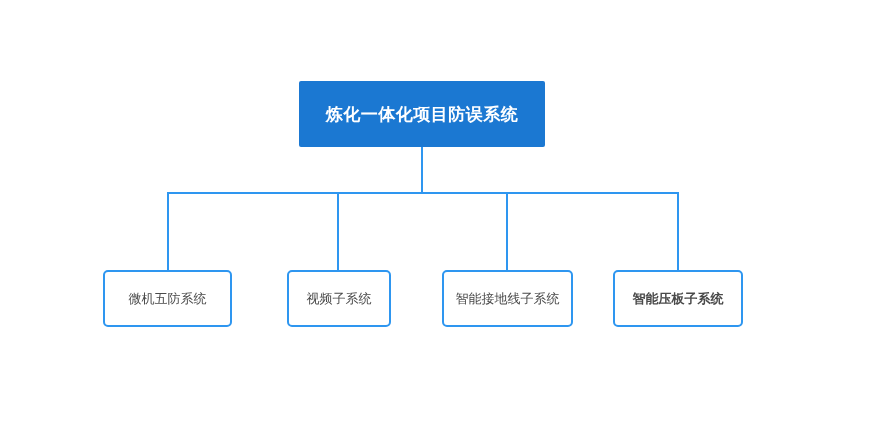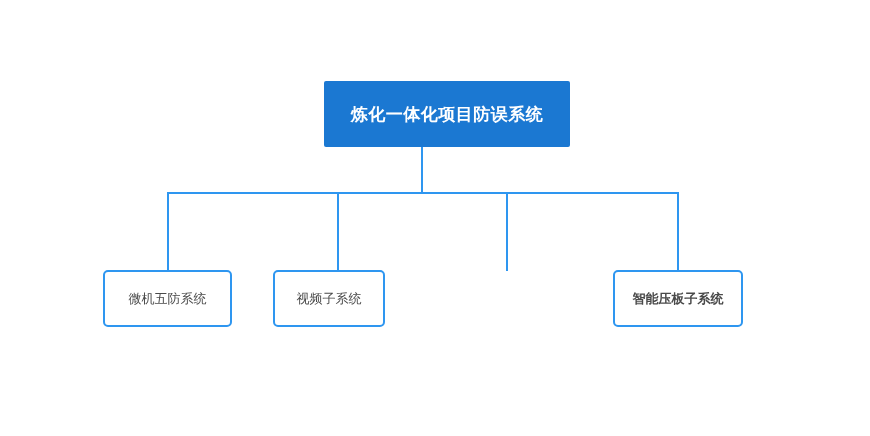--- a/index.html
+++ b/index.html
@@ -41,36 +41,35 @@
 
   .node-root {
     left: 299px; top: 81px;
     width: 246px; height: 66px;
     background: var(--root-fill);
     border-radius: 2px;
     color: var(--root-text);
     font-size: 17px;
     font-weight: bold;
     letter-spacing: 0.5px;
-    margin-left: 25px;
   }
 
   .node-child {
     top: 270px;
     height: 57px;
     background: var(--child-bg);
     border: 2px solid var(--child-border);
     border-radius: 5px;
     color: var(--child-text);
     font-size: 13px;
     align-items: center;
   }
 
   .node-child.c1 { left: 103px; width: 129px; }
-  .node-child.c2 { left: 273px; width: 112px; }
+  .node-child.c2 { left: 287px; width: 104px; }
   .node-child.c3 { left: 442px; width: 131px; }
   .node-child.c4 { left: 613px; width: 130px; font-weight: bold; }
 
   .node-label { display: inline-block; }
 </style>
 </head>
 <body>
 
 <div class="canvas">
 
@@ -91,18 +90,21 @@
   </div>
 
   <div class="node node-child c1">
     <span class="node-label">微机五防系统</span>
   </div>
 
   <div class="node node-child c2">
     <span class="node-label">视频子系统</span>
   </div>
 
+  <div class="node node-child c3">
+    <span class="node-label">智能接地线子系统</span>
+  </div>
 
   <div class="node node-child c4">
     <span class="node-label">智能压板子系统</span>
   </div>
 
 </div>
 
 </body></html>

